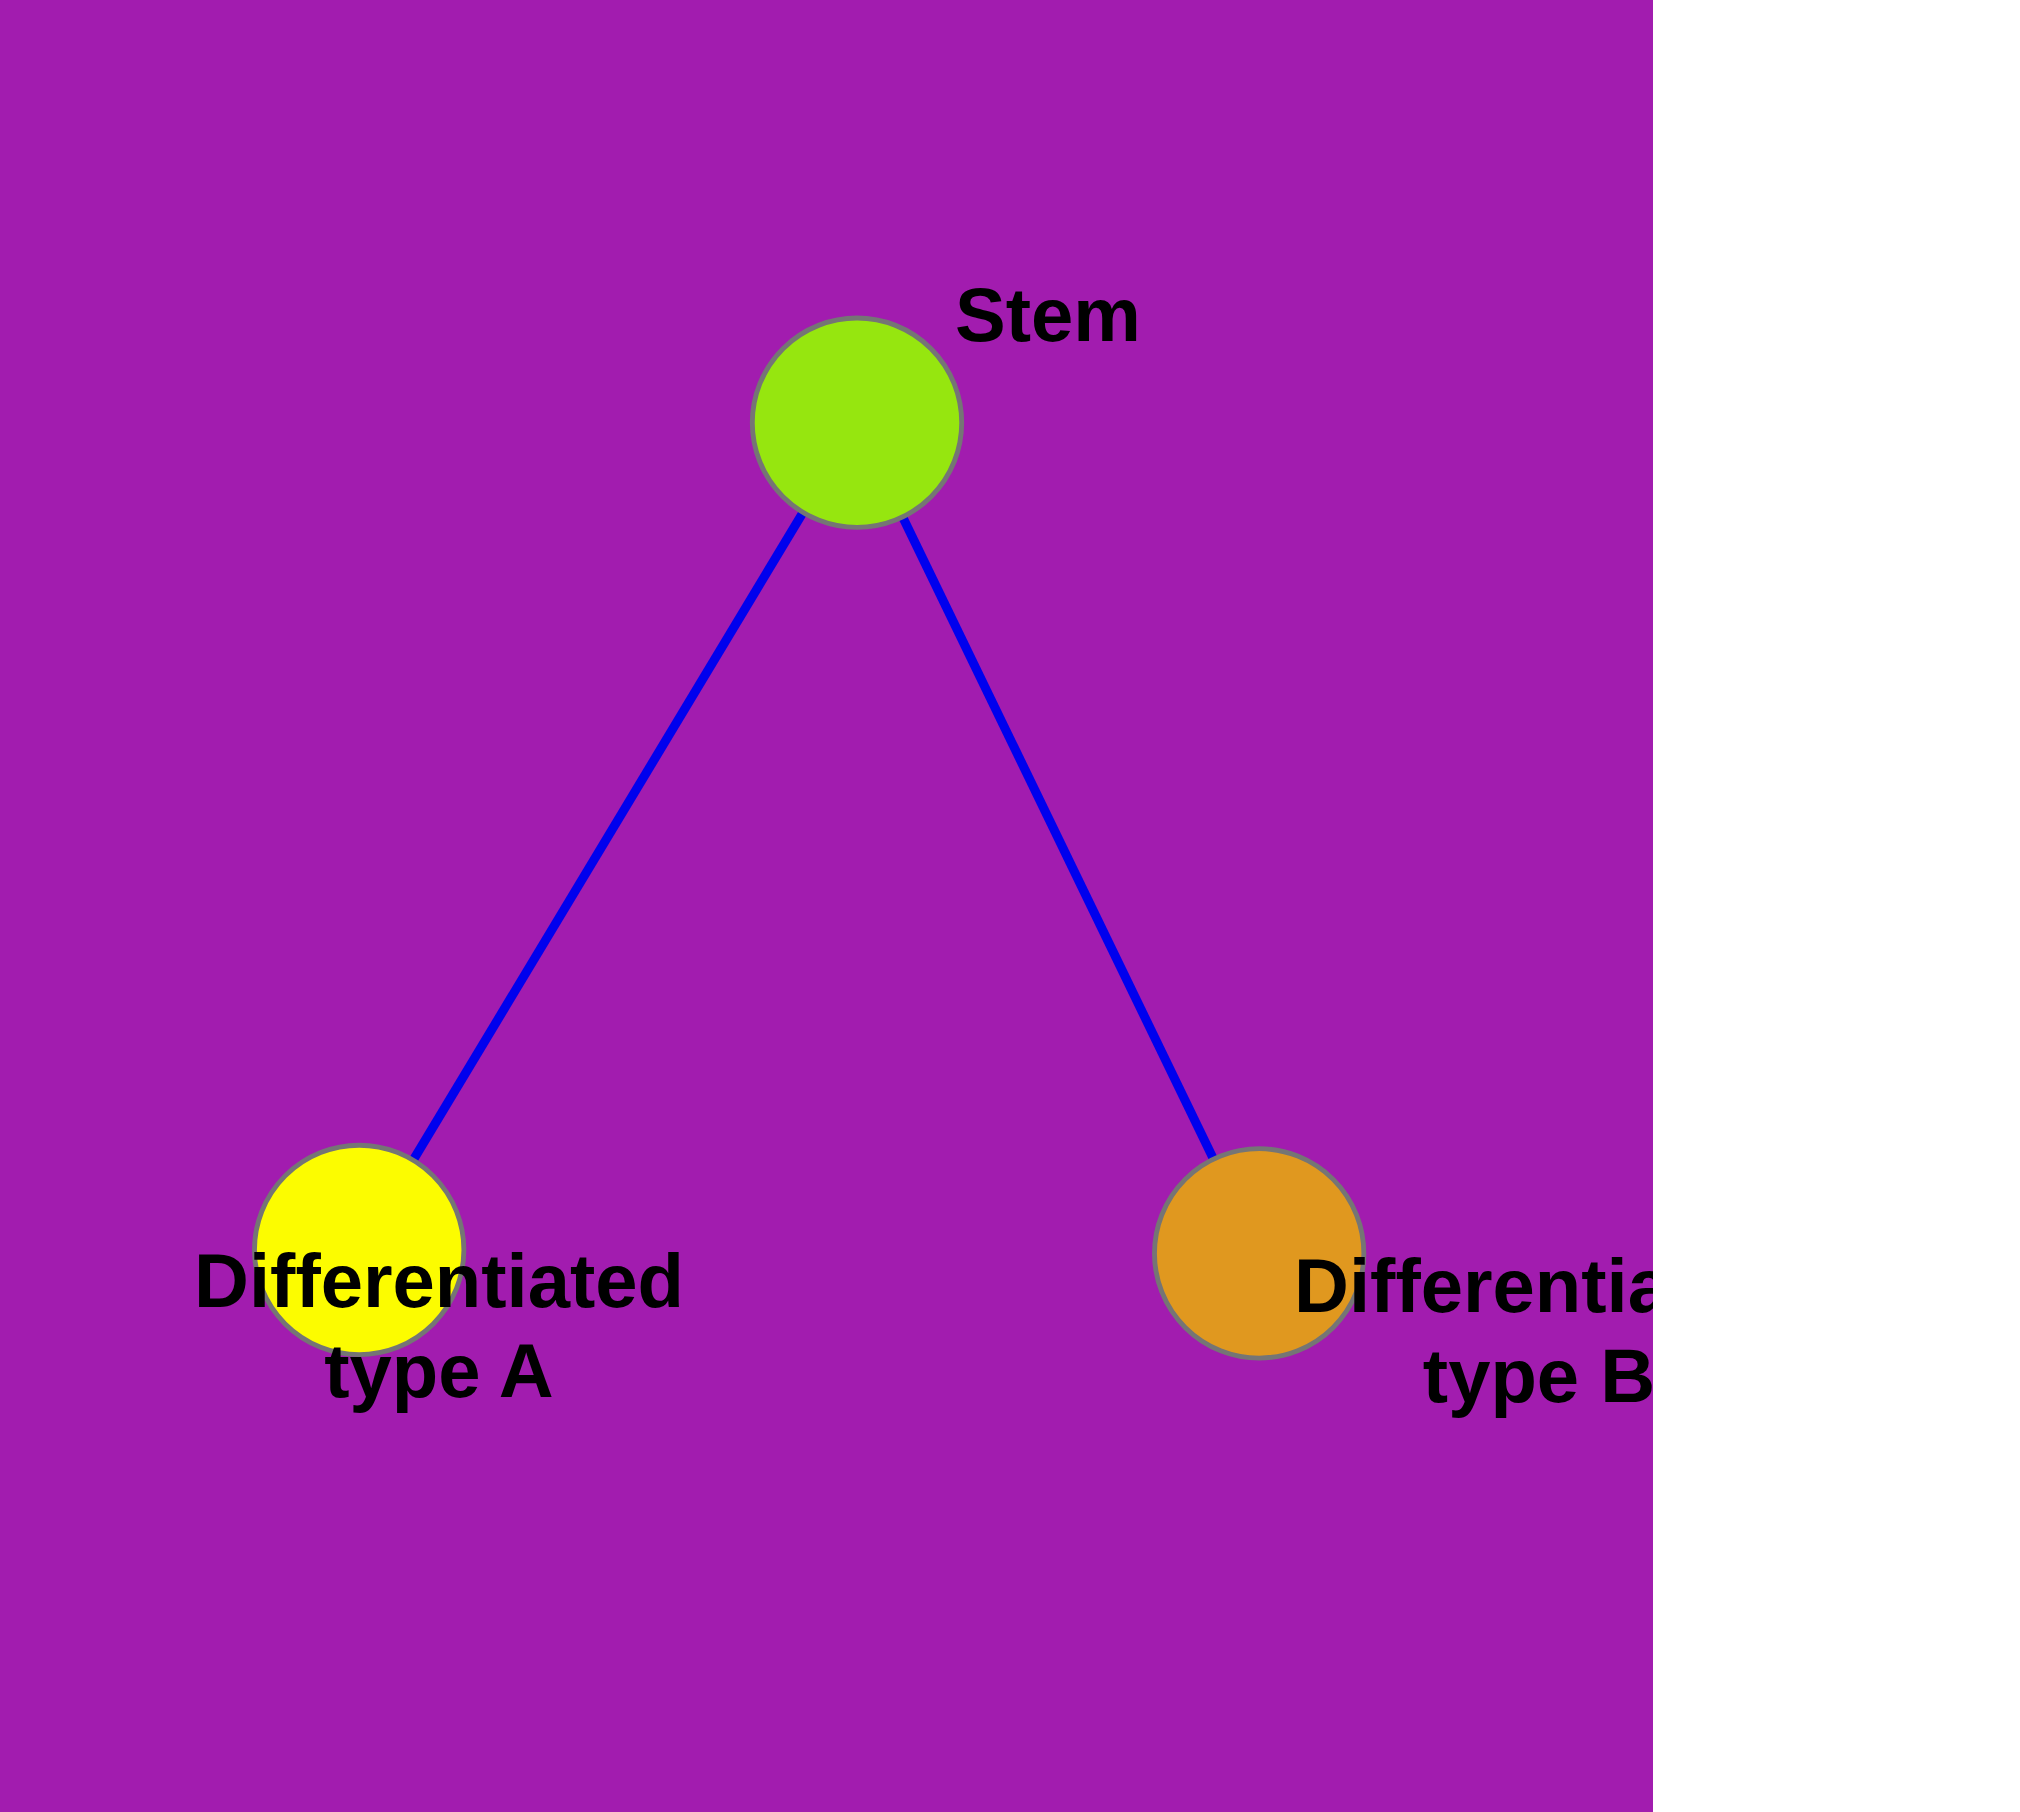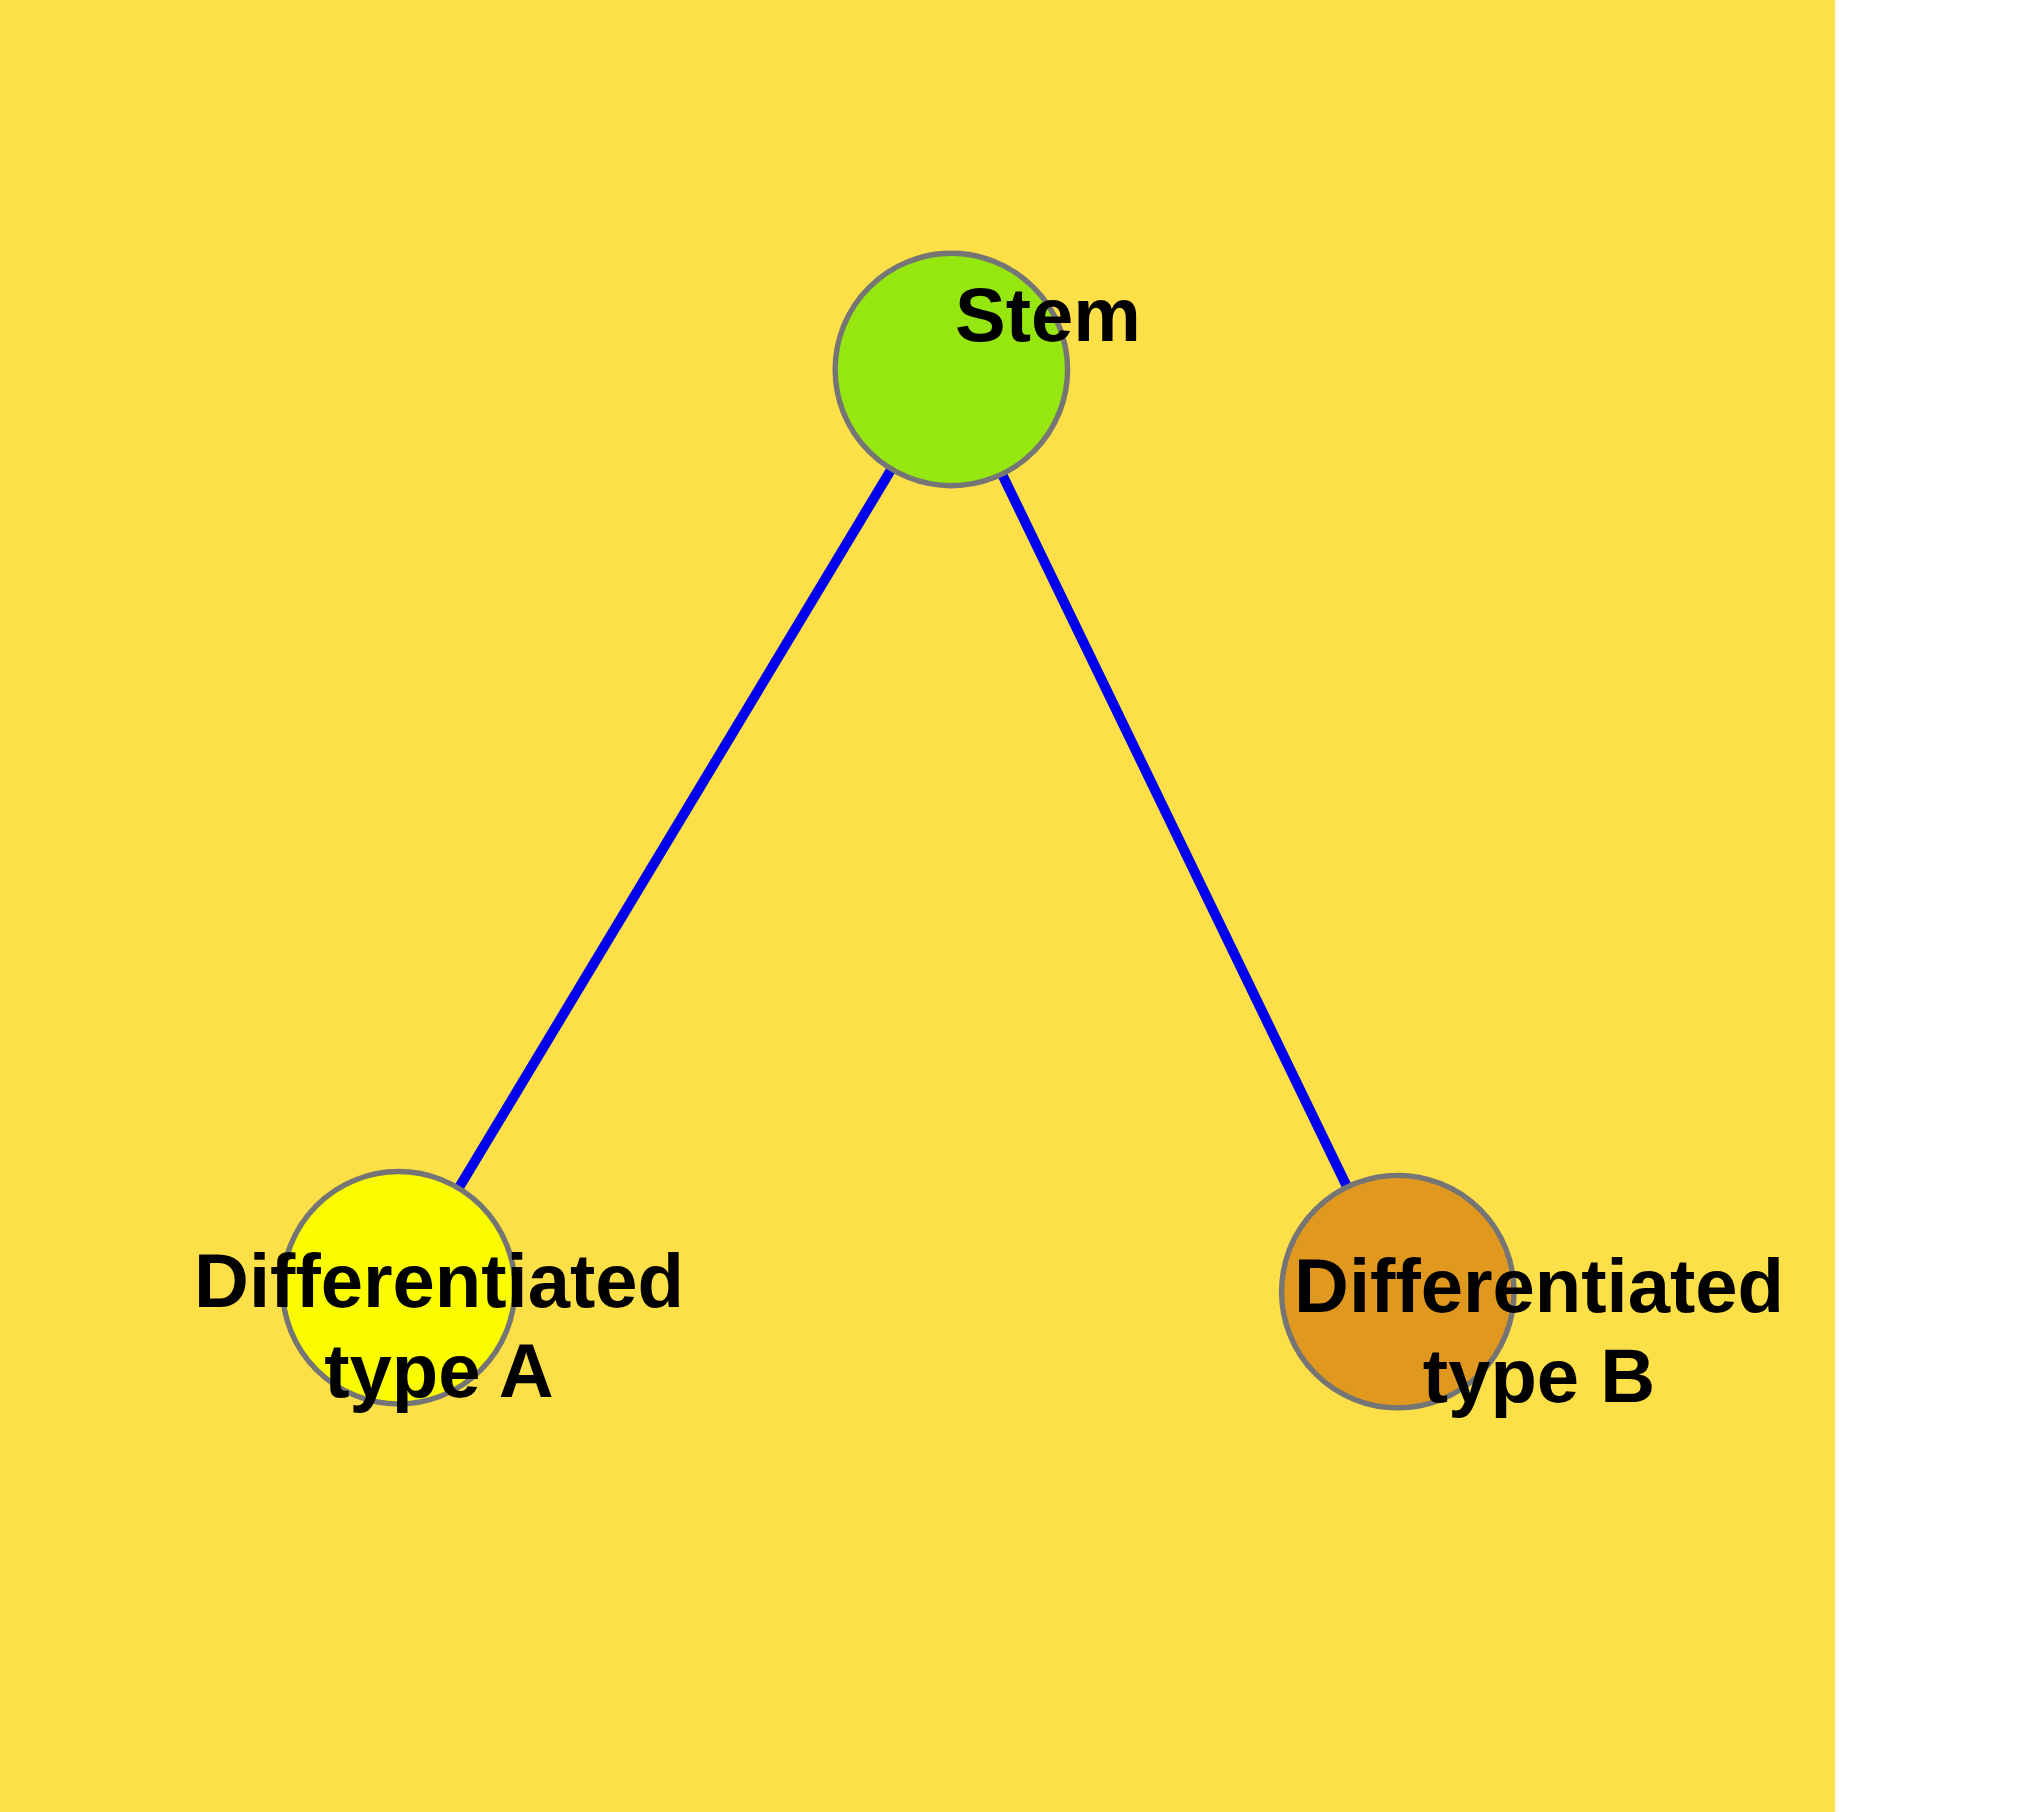--- a/index.html
+++ b/index.html
@@ -29,21 +29,21 @@
     line-height: 90px;
     text-align: center;
     white-space: pre;
     letter-spacing: 0;
     pointer-events: none;
   }
 </style>
 </head>
 <body>
 
-<div class="canvas" id="graph-canvas" style="width: 1835px; height: 1812px; background: #fde047;">
+<div class="canvas" id="graph-canvas" style="width: 1613px; height: 1812px; background: #a21caf; padding-left: 40px;">
   <svg id="graph-svg" viewBox="0 0 2384 2138">
       <line x1="1236" y1="372" x2="518" y2="1565" stroke="#0000EE" stroke-width="13"></line>
       <line x1="1236" y1="372" x2="1816" y2="1570" stroke="#0000EE" stroke-width="13"></line>
       <circle cx="1236" cy="372" r="151" fill="#96E60F" stroke="#757575" stroke-width="7"></circle>
       <circle cx="518" cy="1565" r="151" fill="#FCFC00" stroke="#757575" stroke-width="7"></circle>
       <circle cx="1816" cy="1570" r="151" fill="#E0981F" stroke="#757575" stroke-width="7"></circle>
     </svg>
 <div class="node-label" style="left: 1048px; top: 315px; color: rgb(0, 0, 0);">Stem</div>
     <div class="node-label" style="left: 439px; top: 1326px; color: rgb(0, 0, 0);">Differentiated
 type A</div>

